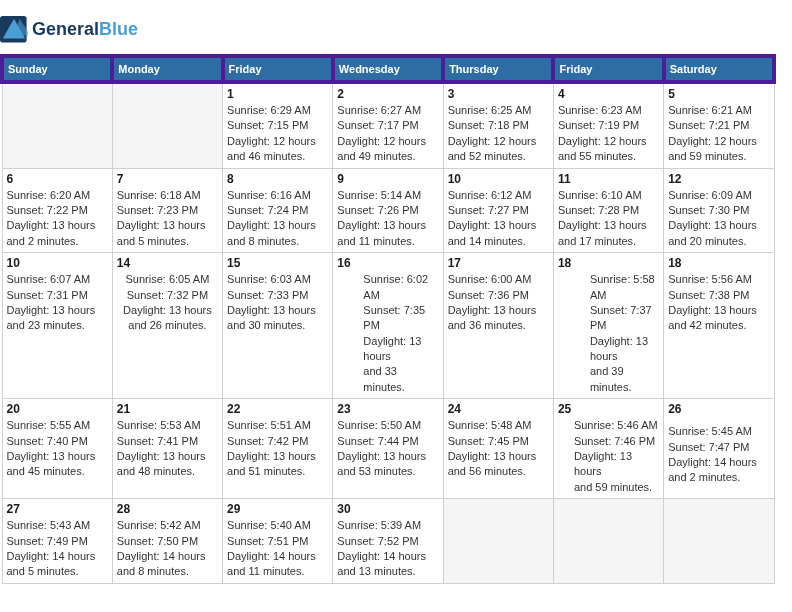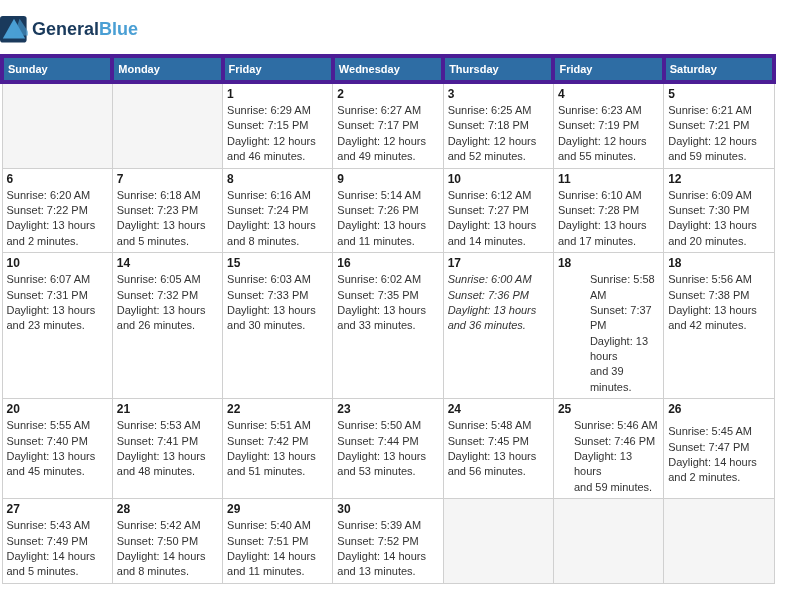--- a/index.html
+++ b/index.html
@@ -220,42 +220,42 @@
         <tr>
           <td>
             <span class="day-num">10</span>
             <div class="cell-text" style="white-space: pre-line;">Sunrise: 6:07 AM
 Sunset: 7:31 PM
 Daylight: 13 hours
 and 23 minutes.</div>
           </td>
           <td>
             <span class="day-num">14</span>
-            <div class="cell-text" style="white-space: pre-line;">Sunrise: 6:05 AM
+            <div class="cell-text" style="white-space: pre-line; text-align: center;">Sunrise: 6:05 AM
 Sunset: 7:32 PM
 Daylight: 13 hours
 and 26 minutes.</div>
           </td>
           <td>
             <span class="day-num">15</span>
             <div class="cell-text" style="white-space: pre-line;">Sunrise: 6:03 AM
 Sunset: 7:33 PM
 Daylight: 13 hours
 and 30 minutes.</div>
           </td>
           <td>
             <span class="day-num">16</span>
-            <div class="cell-text" style="white-space: pre-line;">Sunrise: 6:02 AM
+            <div class="cell-text" style="white-space: pre-line; margin-left: 26px;">Sunrise: 6:02 AM
 Sunset: 7:35 PM
 Daylight: 13 hours
 and 33 minutes.</div>
           </td>
           <td>
             <span class="day-num">17</span>
-            <div class="cell-text" style="white-space: pre-line; font-style: italic;">Sunrise: 6:00 AM
+            <div class="cell-text" style="white-space: pre-line;">Sunrise: 6:00 AM
 Sunset: 7:36 PM
 Daylight: 13 hours
 and 36 minutes.</div>
           </td>
           <td>
             <span class="day-num">18</span>
             <div class="cell-text" style="white-space: pre-line; margin-left: 32px;">Sunrise: 5:58 AM
 Sunset: 7:37 PM
 Daylight: 13 hours
 and 39 minutes.</div>

